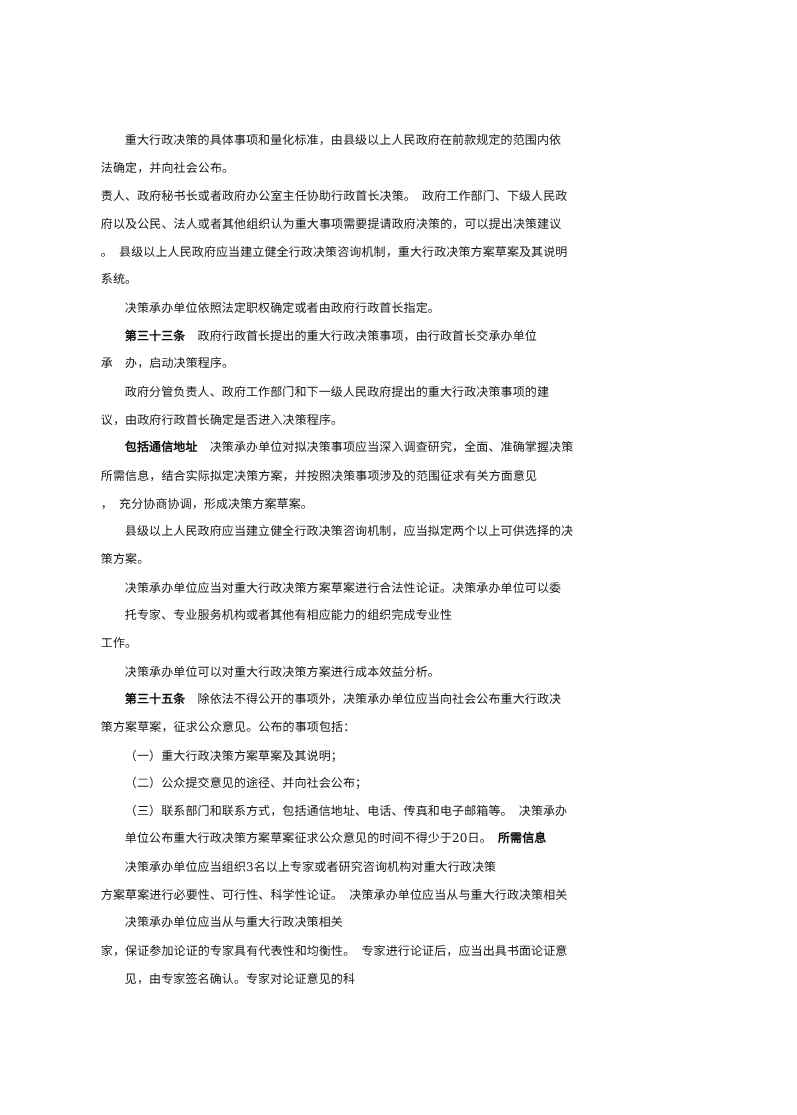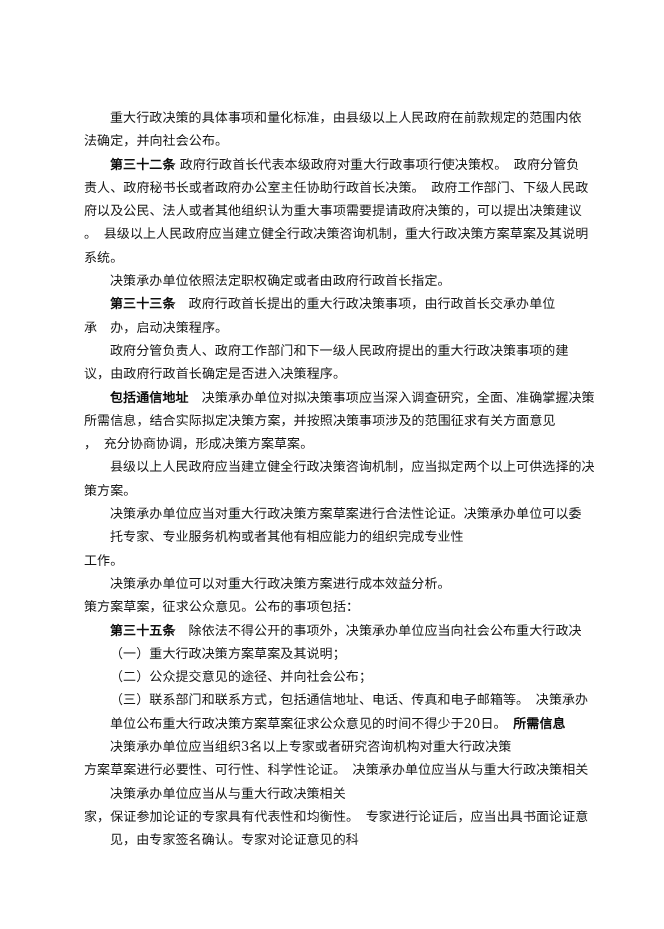--- a/index.html
+++ b/index.html
@@ -21,21 +21,21 @@
     width: 664px;
     height: 929px;
     background: #ffffff;
   }
   .text-block {
     position: absolute;
     left: 84px;
     top: 106px;
     width: 530px;
     color: #161616;
-    font-size: 13px;
+    font-size: 10px;
     letter-spacing: 0.1px;
   }
   .line {
     height: 23.3px;
     line-height: 23.3px;
     white-space: nowrap;
   }
   .line.indent {
     text-indent: 2em;
   }
@@ -44,41 +44,40 @@
     color: #0d0d0d;
   }
 </style>
 </head>
 <body>
 
 <div class="page">
   <div class="text-block">
       <div class="line indent"><span>重大行政决策的具体事项和量化标准，由县级以上人民政府在前款规定的范围内依</span></div>
       <div class="line"><span>法确定，并向社会公布。</span></div>
-      <div class="line indent"><span class="bold">第三十二条</span><span> 政府行政首长代表本级政府对重大行政事项行使决策权。　政府分管负</span></div>
       <div class="line"><span>责人、政府秘书长或者政府办公室主任协助行政首长决策。　政府工作部门、下级人民政</span></div>
       <div class="line"><span>府以及公民、法人或者其他组织认为重大事项需要提请政府决策的，可以提出决策建议</span></div>
       <div class="line"><span>。　县级以上人民政府应当建立健全行政决策咨询机制，重大行政决策方案草案及其说明</span></div>
       <div class="line"><span>系统。</span></div>
       <div class="line indent"><span>决策承办单位依照法定职权确定或者由政府行政首长指定。</span></div>
       <div class="line indent"><span class="bold">第三十三条</span><span>　政府行政首长提出的重大行政决策事项，由行政首长交承办单位</span></div>
       <div class="line"><span>承　办，启动决策程序。</span></div>
       <div class="line indent"><span>政府分管负责人、政府工作部门和下一级人民政府提出的重大行政决策事项的建</span></div>
       <div class="line"><span>议，由政府行政首长确定是否进入决策程序。</span></div>
       <div class="line indent"><span class="bold">包括通信地址</span><span>　决策承办单位对拟决策事项应当深入调查研究，全面、准确掌握决策</span></div>
       <div class="line"><span>所需信息，结合实际拟定决策方案，并按照决策事项涉及的范围征求有关方面意见</span></div>
       <div class="line"><span>，　充分协商协调，形成决策方案草案。</span></div>
       <div class="line indent"><span>县级以上人民政府应当建立健全行政决策咨询机制，应当拟定两个以上可供选择的决</span></div>
       <div class="line"><span>策方案。</span></div>
       <div class="line indent"><span>决策承办单位应当对重大行政决策方案草案进行合法性论证。决策承办单位可以委</span></div>
       <div class="line indent"><span>托专家、专业服务机构或者其他有相应能力的组织完成专业性</span></div>
       <div class="line"><span>工作。</span></div>
       <div class="line indent"><span>决策承办单位可以对重大行政决策方案进行成本效益分析。</span></div>
+      <div class="line indent"><span class="bold">第三十五条</span><span>　除依法不得公开的事项外，决策承办单位应当向社会公布重大行政决</span></div>
       <div class="line"><span>策方案草案，征求公众意见。公布的事项包括：</span></div>
-      <div class="line indent"><span class="bold">第三十五条</span><span>　除依法不得公开的事项外，决策承办单位应当向社会公布重大行政决</span></div>
       <div class="line indent"><span>（一）重大行政决策方案草案及其说明；</span></div>
       <div class="line indent"><span>（二）公众提交意见的途径、并向社会公布；</span></div>
       <div class="line indent"><span>（三）联系部门和联系方式，包括通信地址、电话、传真和电子邮箱等。　决策承办</span></div>
       <div class="line indent"><span>单位公布重大行政决策方案草案征求公众意见的时间不得少于20日。　</span><span class="bold">所需信息</span></div>
       <div class="line indent"><span>决策承办单位应当组织3名以上专家或者研究咨询机构对重大行政决策</span></div>
       <div class="line"><span>方案草案进行必要性、可行性、科学性论证。　决策承办单位应当从与重大行政决策相关</span></div>
       <div class="line indent"><span>决策承办单位应当从与重大行政决策相关</span></div>
       <div class="line"><span>家，保证参加论证的专家具有代表性和均衡性。　专家进行论证后，应当出具书面论证意</span></div>
       <div class="line indent"><span>见，由专家签名确认。专家对论证意见的科</span></div>
     </div>

